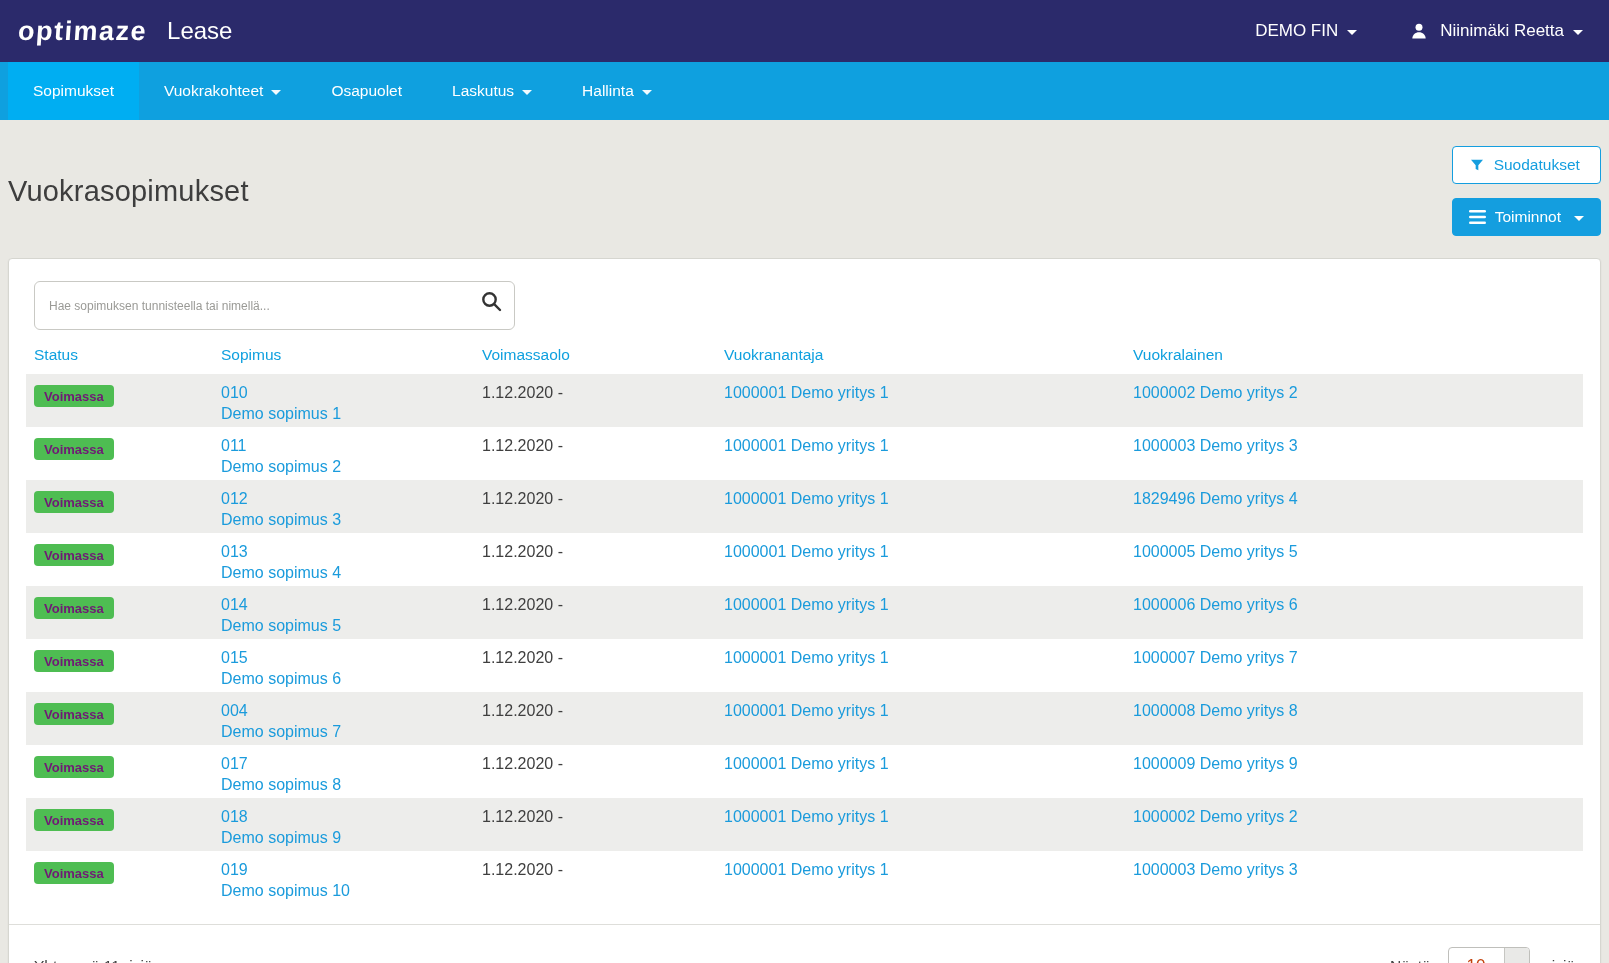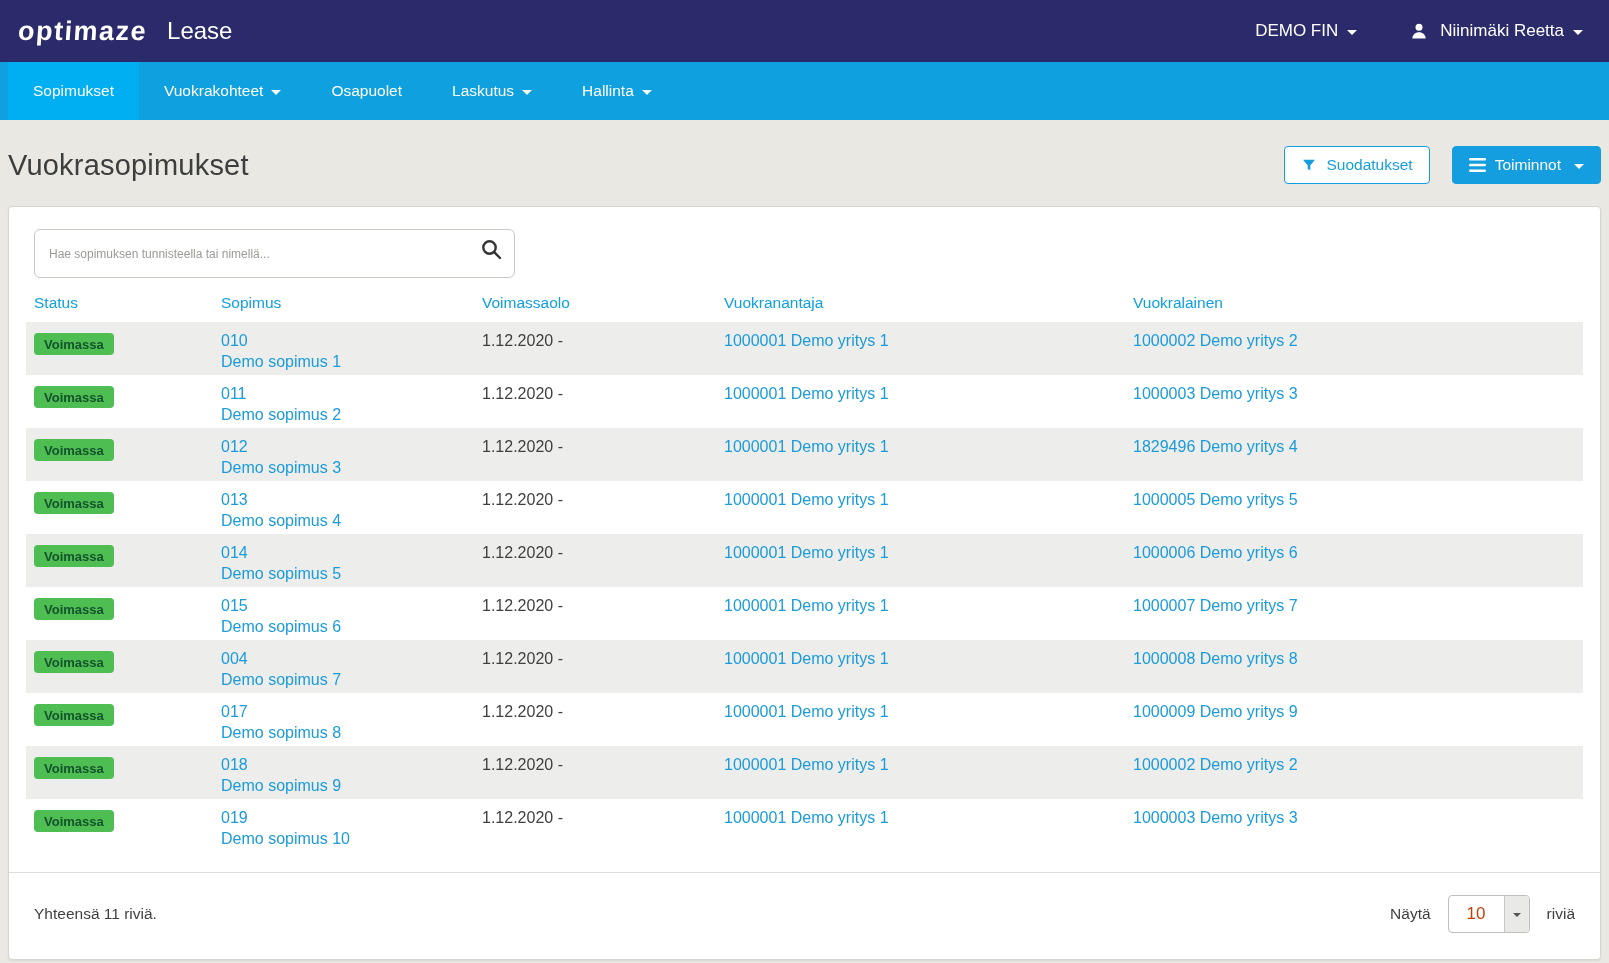--- a/index.html
+++ b/index.html
@@ -82,21 +82,21 @@
     align-items: center;
     justify-content: space-between;
     padding: 26px 8px 22px 8px;
   }
   .page-title {
     font-size: 29px;
     font-weight: 500;
     color: #3e3e3e;
     letter-spacing: .2px;
   }
-  .header-buttons { display: flex; gap: 22px; }
+  .header-buttons { display: flex; gap: 14px; flex-direction: column; }
   .btn {
     height: 38px;
     border-radius: 4px;
     font-size: 15.5px;
     font-family: "Liberation Sans", sans-serif;
     display: inline-flex;
     align-items: center;
     gap: 9px;
     padding: 0 16px;
     cursor: pointer;
@@ -157,21 +157,21 @@
   }
   .tbody .grid-row {
     min-height: 53px;
     padding-top: 10px;
     align-items: start;
   }
   .tbody .grid-row:nth-child(odd) { background: #ededeb; }
   .badge {
     display: inline-block;
     background: #4ebd52;
-    color: #14532d;
+    color: #701a75;
     font-size: 13px;
     font-weight: bold;
     padding: 4px 10px 3px;
     border-radius: 4px;
     margin-top: 1px;
   }
   a.cell-link {
     color: #1a9bdc;
     text-decoration: none;
     font-size: 16px;

